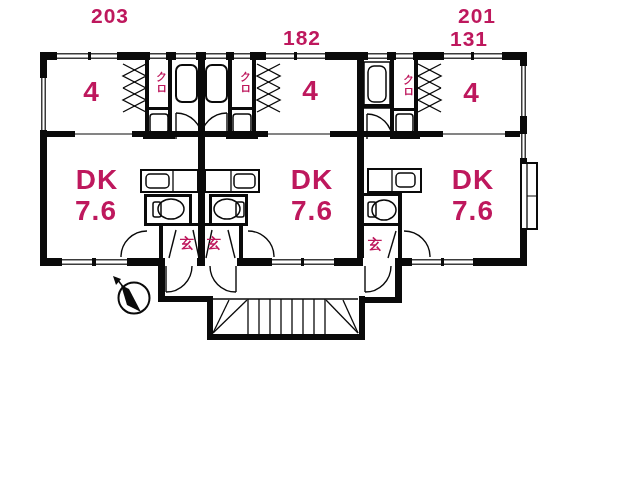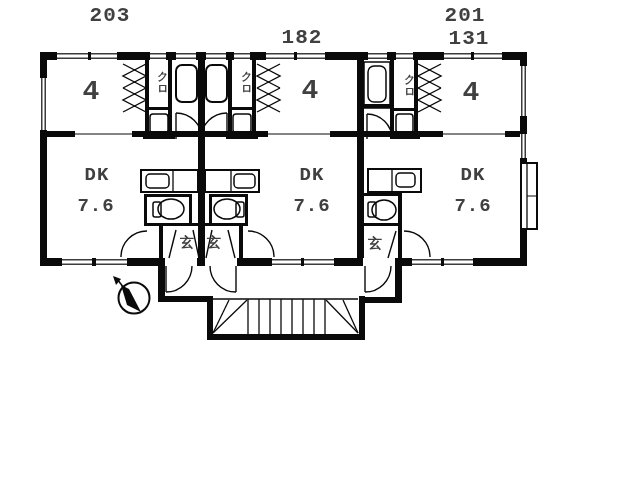--- a/index.html
+++ b/index.html
@@ -1,24 +1,24 @@
 <!DOCTYPE html>
 <html><head>
 <meta charset="utf-8">
 <style>
   html,body{margin:0;padding:0;background:#ffffff;}
   #canvas{
     position:relative;width:640px;height:479px;background:#ffffff;overflow:hidden;
-    font-family:Liberation Mono, monospace;color:#404040;
+    font-family:Liberation Sans, sans-serif;color:#be185d;
   }
   #plan-svg{position:absolute;left:0;top:0;}
   .lbl{position:absolute;font-weight:bold;text-align:center;white-space:nowrap;line-height:1;}
   .unitnum{font-size:21px;letter-spacing:1px;width:70px;}
   .tatami{font-size:28px;width:40px;}
-  .dk{font-size:19px;width:62px;letter-spacing:1px;}
+  .dk{font-size:28px;width:62px;letter-spacing:1px;}
   .vtext{writing-mode:vertical-rl;text-orientation:upright;font-size:11px;width:17px;height:48px;letter-spacing:2px;text-align:left;}
   .genkan{font-size:14px;width:22px;}
 </style>
 </head>
 <body>
 
 <div id="canvas">
 
 <svg id="plan-svg" width="640" height="479" viewBox="0 0 640 479">
 
@@ -290,21 +290,21 @@
   <g>
     <circle cx="134" cy="298" r="15.5" fill="none" stroke="#0a0a0a" stroke-width="2"></circle>
     <polygon points="121,285 129,289 141,312 127,305" fill="#0a0a0a"></polygon>
     <line x1="117" y1="279" x2="124" y2="288" stroke="#0a0a0a" stroke-width="1.5"></line>
     <polygon points="113,276 121,279 116,285" fill="#0a0a0a"></polygon>
   </g>
 </svg>
 
 <div class="lbl unitnum" style="left:75px;top:5px;">203</div>
 <div class="lbl unitnum" style="left:267px;top:27px;">182</div>
-<div class="lbl unitnum" style="left:430px;top:5px;">201</div>
+<div class="lbl unitnum" style="left:442px;top:5px;">201</div>
 <div class="lbl unitnum" style="left:434px;top:28px;">131</div>
 
 <div class="lbl tatami" style="left:71px;top:78px;">4</div>
 <div class="lbl tatami" style="left:290px;top:77px;">4</div>
 <div class="lbl tatami" style="left:451px;top:79px;">4</div>
 
 <div class="lbl dk" style="left:66px;top:166px;">DK</div>
 <div class="lbl dk" style="left:65px;top:197px;">7.6</div>
 <div class="lbl dk" style="left:281px;top:166px;">DK</div>
 <div class="lbl dk" style="left:281px;top:197px;">7.6</div>

